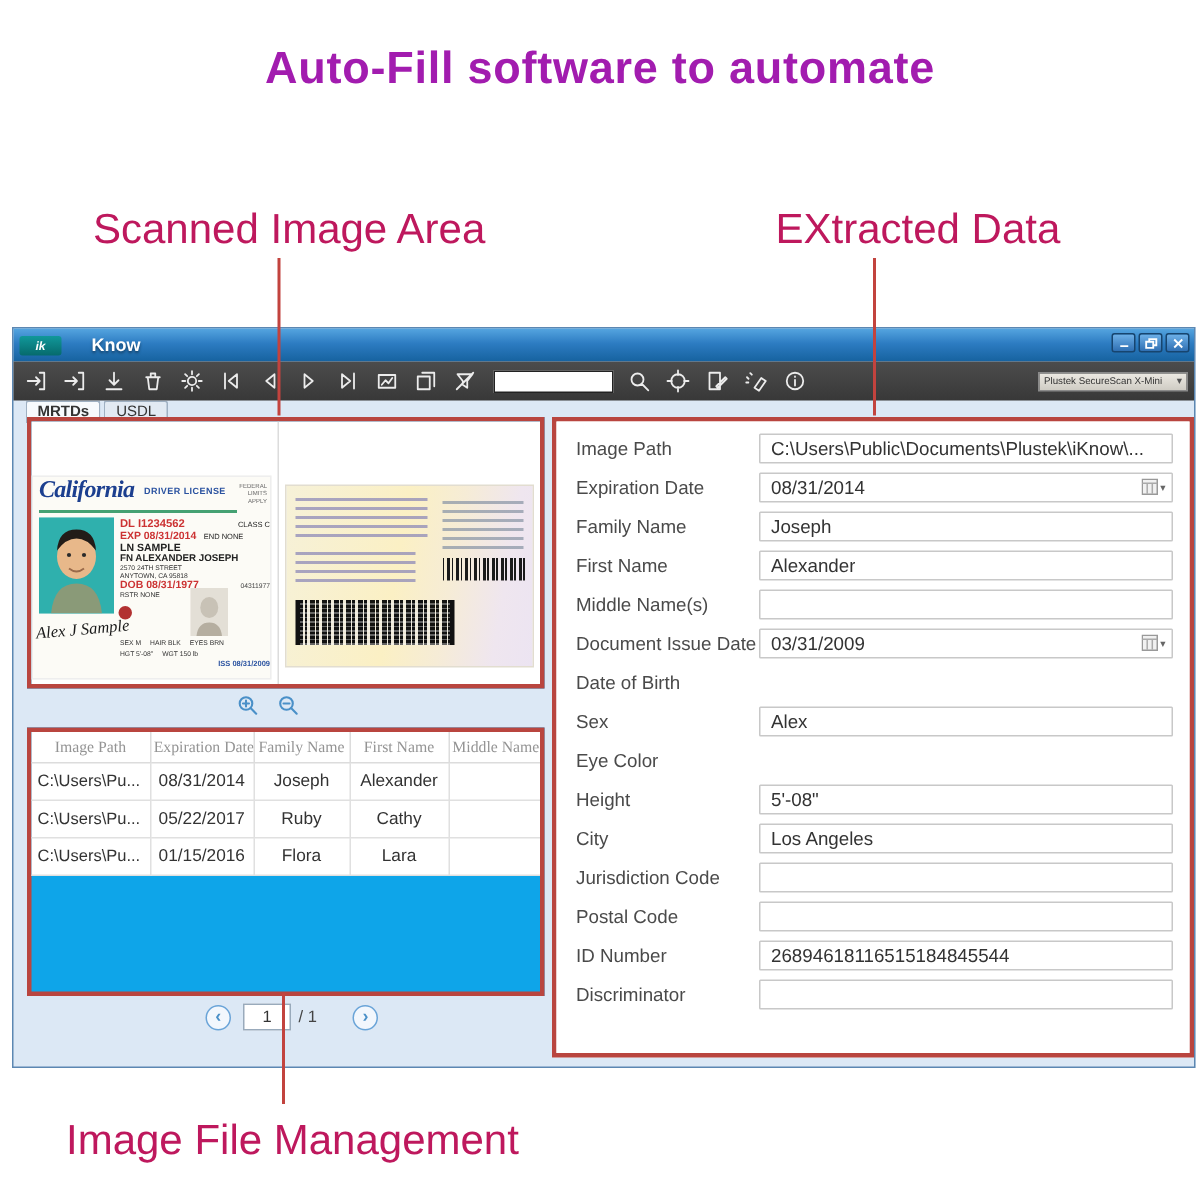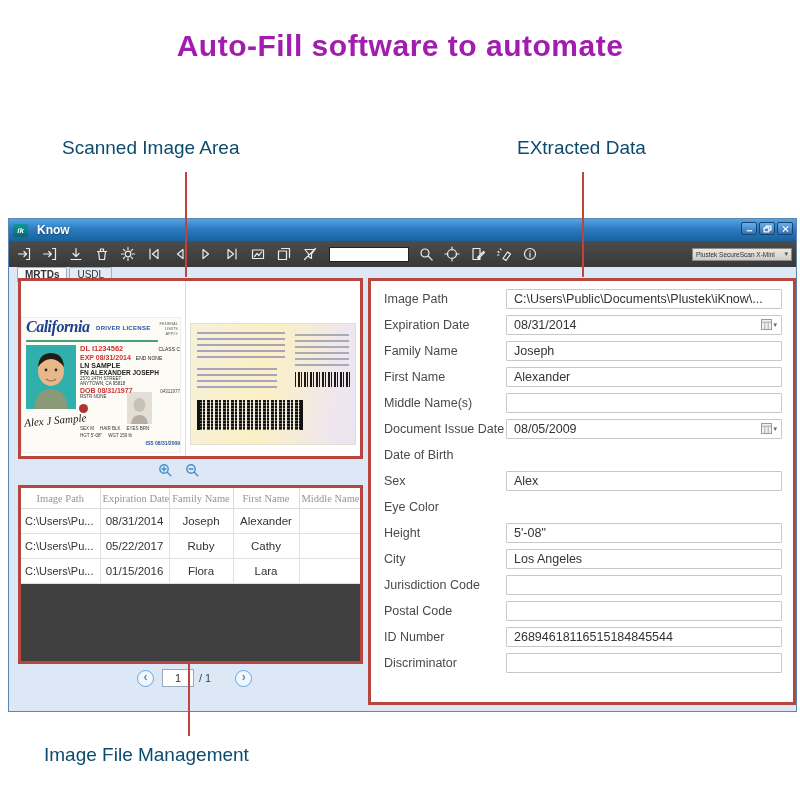--- a/index.html
+++ b/index.html
@@ -2,38 +2,38 @@
 <html><head>
 <meta charset="utf-8">
 <style>
   html,body{margin:0;padding:0;background:#fff;}
   #stage{position:relative;width:800px;height:800px;background:#fff;overflow:hidden;
          font-family:"Liberation Sans",sans-serif;}
 
   
   .headline{position:absolute;left:0;top:24px;width:100%;text-align:center;
             font-size:30px;line-height:44px;font-weight:bold;color:#a21caf;letter-spacing:.5px;}
-  .anno{position:absolute;font-size:19px;color:#0c4a6e;white-space:nowrap;}
+  .anno{position:absolute;font-size:28px;color:#be185d;white-space:nowrap;}
   #anno-scanned{left:62px;top:137px;}
   #anno-extracted{left:517px;top:137px;}
   #anno-management{left:44px;top:744px;}
   .redline{position:absolute;width:2px;background:#c2433e;z-index:60;}
   #line-scanned{left:185px;top:172px;height:105px;}
   #line-extracted{left:582px;top:172px;height:105px;}
   #line-management{left:188px;top:662px;height:74px;}
 
   
   #appwin{position:absolute;left:8px;top:218px;width:789px;height:494px;box-sizing:border-box;
           border:1px solid #5c87b2;background:#dce8f5;}
   
   .titlebar{position:absolute;left:0;top:0;width:100%;height:22px;
             background:linear-gradient(#55a5e0,#2d7cc2 45%,#16629f);display:flex;align-items:center;}
-  .applogo{width:15px;height:13px;margin-left:4px;border-radius:2px;background:linear-gradient(#11989a,#066a6c);
+  .applogo{width:28px;height:13px;margin-left:4px;border-radius:2px;background:linear-gradient(#11989a,#066a6c);
            color:#fff;font-size:8px;font-weight:bold;font-style:italic;display:flex;align-items:center;justify-content:center;}
-  .apptitle{margin-left:9px;color:#fff;font-size:12px;font-weight:bold;text-shadow:0 1px 2px rgba(0,0,0,.45);}
+  .apptitle{margin-left:20px;color:#fff;font-size:12px;font-weight:bold;text-shadow:0 1px 2px rgba(0,0,0,.45);}
   .winbtns{position:absolute;right:3px;top:3px;display:flex;gap:2px;}
   .winbtn{width:16px;height:13px;border:1px solid #17456f;border-radius:2px;box-sizing:border-box;
           background:linear-gradient(#6db0e8,#2f6fb2);display:flex;align-items:center;justify-content:center;}
   .winbtn svg{width:9px;height:8px;stroke:#fff;fill:none;stroke-width:1.4;}
 
   
   .toolbar{position:absolute;left:0;top:22px;width:100%;height:26px;
            background:linear-gradient(#4c4c4c,#383838);display:flex;align-items:center;padding-left:6px;box-sizing:border-box;}
   .tbicon{width:17px;height:17px;margin-right:9px;display:flex;align-items:center;justify-content:center;}
   .tbicon svg{width:16px;height:16px;stroke:#ececec;fill:none;stroke-width:1.2;stroke-linecap:round;stroke-linejoin:round;}
@@ -43,21 +43,21 @@
           padding:0 3px;white-space:nowrap;overflow:hidden;}
   .device .caret{margin-left:auto;font-size:7px;color:#555;}
 
   
   .tabs{position:absolute;left:8px;top:48px;display:flex;z-index:2;}
   .tab{font-size:10px;color:#333;padding:1px 7px 2px;border:1px solid #9fb0c2;border-bottom:none;
        border-radius:2px 2px 0 0;background:#e2eaf3;margin-right:2px;}
   .tab.active{background:#f7fafd;font-weight:bold;}
 
   
-  .redbox{position:absolute;box-sizing:border-box;border:3px solid #b9453f;background:#404040;z-index:3;}
+  .redbox{position:absolute;box-sizing:border-box;border:3px solid #b9453f;background:#0ea5e9;z-index:3;}
   #scanbox{left:9px;top:59px;width:345px;height:181px;}
   #tablebox{left:9px;top:266px;width:345px;height:179px;}
   #formbox{left:359px;top:59px;width:428px;height:427px;background:#fdfdfd;}
 
   
   .scan-inner{position:relative;width:100%;height:100%;background:#fff;overflow:hidden;}
   .scan-divider{position:absolute;left:164px;top:0;width:1px;height:100%;background:#dcdcdc;}
   
   #cardfront{position:absolute;left:0;top:36px;width:160px;height:136px;background:#fcfbf6;border:1px solid #eee;box-sizing:border-box;}
   .ca-state{position:absolute;left:4px;top:0px;font-family:"Liberation Serif",serif;font-style:italic;font-weight:bold;
@@ -440,21 +440,21 @@
           </div>
           <div class="formrow">
             <span class="flabel">Middle Name(s)</span>
             <div class="fbox">
               <span class="fval"></span>
             </div>
           </div>
           <div class="formrow">
             <span class="flabel">Document Issue Date</span>
             <div class="fbox">
-              <span class="fval">08/05/2009</span>
+              <span class="fval">03/31/2009</span>
               <span class="calwrap">
                 <svg viewBox="0 0 11 11">
                   <rect x="0.5" y="0.5" width="10" height="10" fill="#f1f1f1" stroke="#999"></rect>
                   <path d="M0.5 3.2h10M3.8 3.2v7M7.2 3.2v7" stroke="#aaa" fill="none"></path>
                 </svg>
                 <span class="caret">▾</span>
               </span>
             </div>
           </div>
           <div class="formrow">

